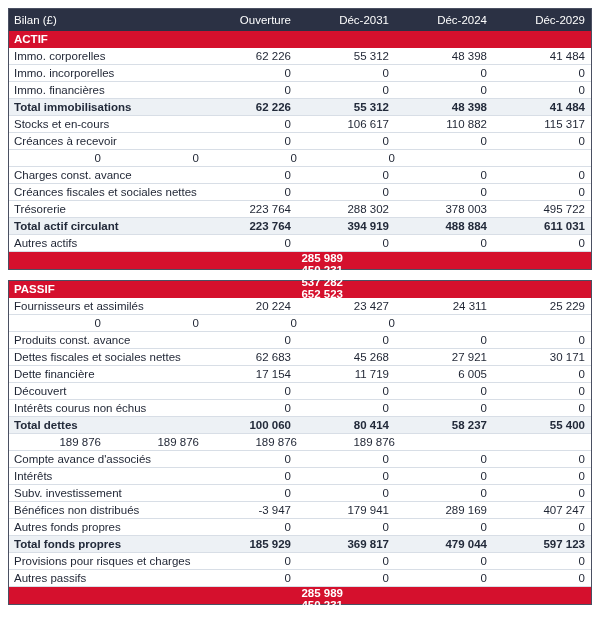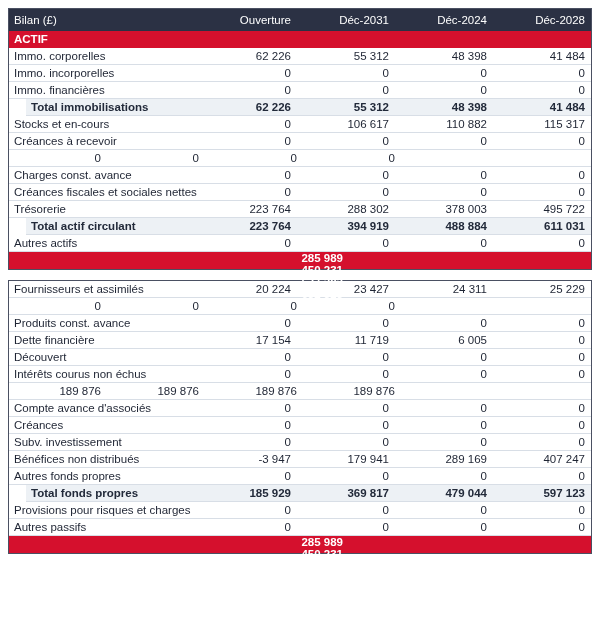--- a/index.html
+++ b/index.html
@@ -36,21 +36,20 @@
   .section-header-row {
     background: var(--accent-red);
     color: #ffffff;
     font-weight: bold;
     border-bottom-color: var(--accent-red);
   }
   .subtotal-row {
     background: var(--subtotal-bg);
     font-weight: bold;
     color: #222a3a;
-    margin-left: 17px;
   }
   .grand-total-row {
     background: var(--accent-red);
     color: #ffffff;
     font-weight: bold;
     border-bottom-color: var(--accent-red);
   }
   .cell-label {
     flex: 1;
     padding-left: 5px;
@@ -68,21 +67,21 @@
 <body>
 
 <div class="wrap">
 
   <div class="fin-table">
     <div class="row header-row">
       <div class="cell-label">Bilan (£)</div>
       <div class="cell-val">Ouverture</div>
       <div class="cell-val">Déc-2031</div>
       <div class="cell-val">Déc-2024</div>
-      <div class="cell-val">Déc-2028</div>
+      <div class="cell-val">Déc-2029</div>
     </div>
     <div>
         <div class="row section-header-row">
           <div class="cell-label">ACTIF</div>
         </div>
         <div class="row">
           <div class="cell-label">Immo. corporelles</div>
           <div class="cell-val">62 226</div>
           <div class="cell-val">55 312</div>
           <div class="cell-val">48 398</div>
@@ -171,20 +170,23 @@
           <div class="cell-val">537 282</div>
           <div class="cell-val">652 523</div>
         </div>
       </div>
   </div>
 
   <div class="gap"></div>
 
   <div class="fin-table">
     <div>
+        <div class="row section-header-row">
+          <div class="cell-label">PASSIF</div>
+        </div>
         <div class="row">
           <div class="cell-label">Fournisseurs et assimilés</div>
           <div class="cell-val">20 224</div>
           <div class="cell-val">23 427</div>
           <div class="cell-val">24 311</div>
           <div class="cell-val">25 229</div>
         </div>
         <div class="row">
           <div class="cell-val">0</div>
           <div class="cell-val">0</div>
@@ -192,55 +194,69 @@
           <div class="cell-val">0</div>
         </div>
         <div class="row">
           <div class="cell-label">Produits const. avance</div>
           <div class="cell-val">0</div>
           <div class="cell-val">0</div>
           <div class="cell-val">0</div>
           <div class="cell-val">0</div>
         </div>
         <div class="row">
+          <div class="cell-label">Dettes fiscales et sociales nettes</div>
+          <div class="cell-val">62 683</div>
+          <div class="cell-val">45 268</div>
+          <div class="cell-val">27 921</div>
+          <div class="cell-val">30 171</div>
+        </div>
+        <div class="row">
           <div class="cell-label">Dette financière</div>
           <div class="cell-val">17 154</div>
           <div class="cell-val">11 719</div>
           <div class="cell-val">6 005</div>
           <div class="cell-val">0</div>
         </div>
         <div class="row">
           <div class="cell-label">Découvert</div>
           <div class="cell-val">0</div>
           <div class="cell-val">0</div>
           <div class="cell-val">0</div>
           <div class="cell-val">0</div>
         </div>
         <div class="row">
           <div class="cell-label">Intérêts courus non échus</div>
           <div class="cell-val">0</div>
           <div class="cell-val">0</div>
           <div class="cell-val">0</div>
           <div class="cell-val">0</div>
         </div>
+        <div class="row subtotal-row">
+          <div class="cell-label">Total dettes</div>
+          <div class="cell-val">100 060</div>
+          <div class="cell-val">80 414</div>
+          <div class="cell-val">58 237</div>
+          <div class="cell-val">55 400</div>
+        </div>
         <div class="row">
           <div class="cell-val">189 876</div>
           <div class="cell-val">189 876</div>
           <div class="cell-val">189 876</div>
           <div class="cell-val">189 876</div>
         </div>
         <div class="row">
           <div class="cell-label">Compte avance d'associés</div>
           <div class="cell-val">0</div>
           <div class="cell-val">0</div>
           <div class="cell-val">0</div>
           <div class="cell-val">0</div>
         </div>
         <div class="row">
-          <div class="cell-label">Créances</div>
+          <div class="cell-label">Intérêts</div>
           <div class="cell-val">0</div>
           <div class="cell-val">0</div>
           <div class="cell-val">0</div>
           <div class="cell-val">0</div>
         </div>
         <div class="row">
           <div class="cell-label">Subv. investissement</div>
           <div class="cell-val">0</div>
           <div class="cell-val">0</div>
           <div class="cell-val">0</div>

